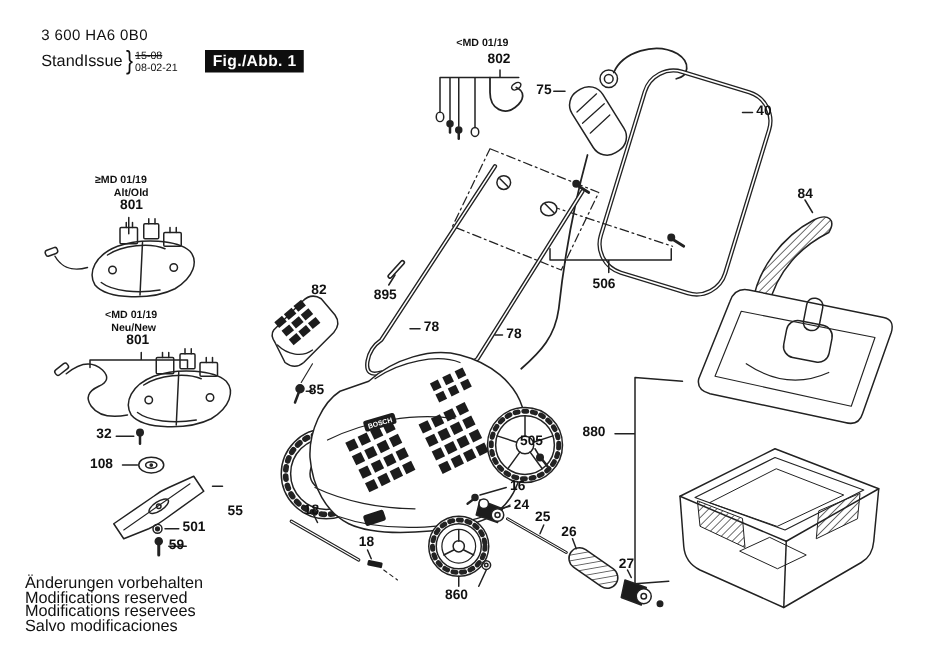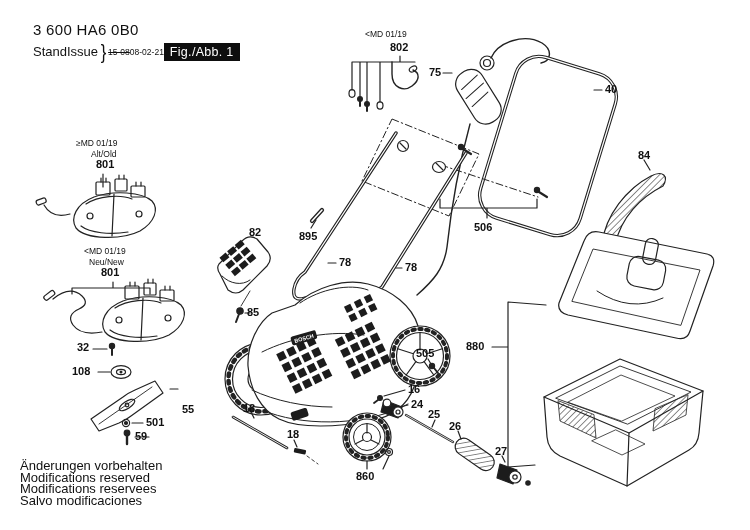--- a/index.html
+++ b/index.html
@@ -1,28 +1,28 @@
 <!DOCTYPE html>
 <html><head>
 <meta charset="utf-8">
 <style>
   html,body{margin:0;padding:0;background:#fff}
   body{width:750px;height:530px;overflow:hidden;font-family:"Liberation Sans",sans-serif;color:#111}
   .stage{position:relative;width:750px;height:530px;background:#fff}
   .stage > svg{position:absolute;left:0;top:0}
   .callout{position:absolute;font-weight:bold;font-size:11px;color:#111;white-space:nowrap}
-  .md{position:absolute;font-weight:normal;font-size:8.5px;color:#111;white-space:nowrap}
+  .md{position:absolute;font-weight:bold;font-size:8.5px;color:#111;white-space:nowrap}
   .header{position:absolute;left:33px;top:21px}
-  .pn{font-size:15px;letter-spacing:.3px}
+  .pn{font-size:12px;letter-spacing:.3px}
   .issue-row{display:flex;align-items:center;margin-top:2px}
   .issue-labels{display:flex;flex-direction:row;font-size:13px;line-height:10.5px}
   .brace{font-size:21px;font-weight:400;margin:0 1px 0 2px;transform:scaleX(.8)}
-  .dates{display:flex;flex-direction:row;font-size:8.5px;line-height:10.5px}
+  .dates{display:flex;flex-direction:column;font-size:8.5px;line-height:10.5px}
   .strike{text-decoration:line-through}
-  .figbox{margin-left:0;background:#0e0e0e;color:#fff;font-weight:normal;font-size:12.5px;padding:2px 6px;letter-spacing:.3px}
+  .figbox{margin-left:22px;background:#0e0e0e;color:#fff;font-weight:bold;font-size:12.5px;padding:2px 6px;letter-spacing:.3px}
   .footer{position:absolute;left:20px;top:460px;font-size:13px;line-height:11.5px}
 </style>
 </head>
 <body>
 
 <div class="stage">
 
   <svg width="750" height="530" viewBox="0 0 750 530">
     <defs>
       <pattern id="hatch" patternUnits="userSpaceOnUse" width="4.5" height="4.5" patternTransform="rotate(45)">

